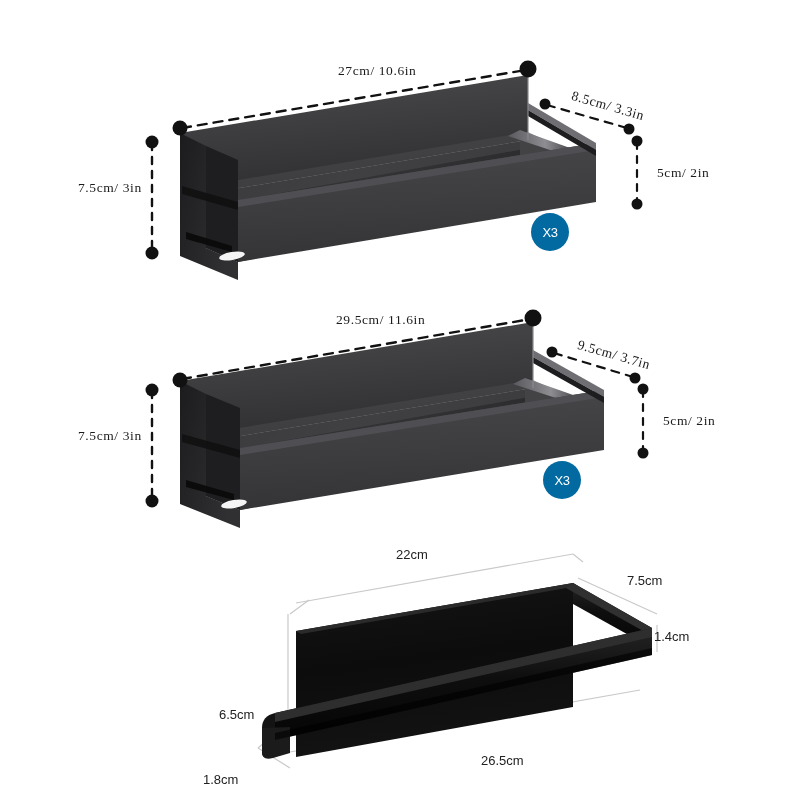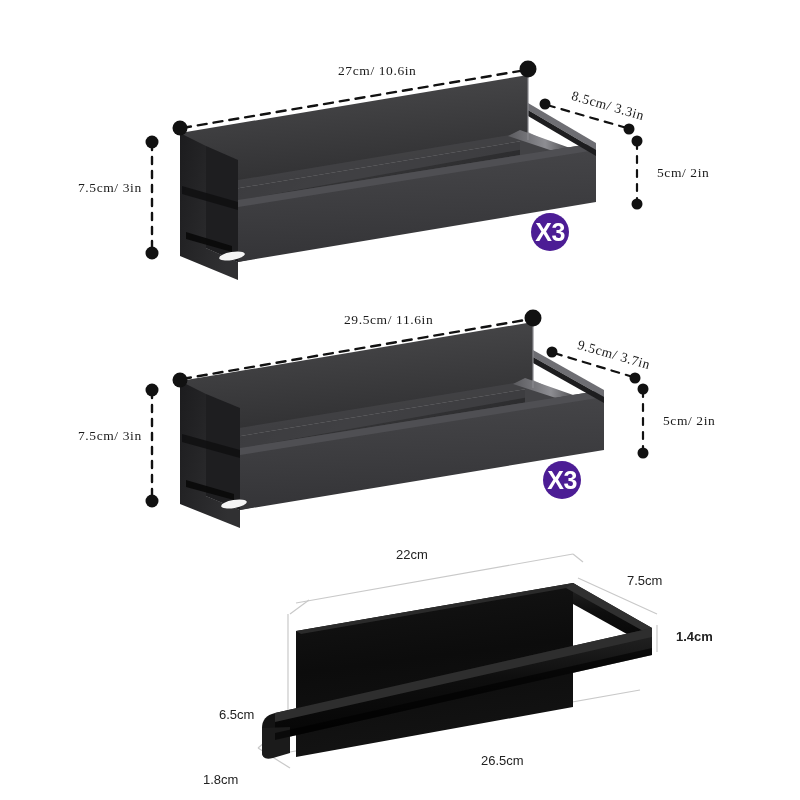--- a/index.html
+++ b/index.html
@@ -36,25 +36,25 @@
     font-family: "Liberation Sans", sans-serif;
     font-size: 13px;
     color: #222222;
     white-space: nowrap;
   }
   .badge-x3 {
     position: absolute;
     width: 38px;
     height: 38px;
     border-radius: 50%;
-    background: #4c1d95;
+    background: #0369a1;
     color: #ffffff;
     font-family: "Liberation Sans", sans-serif;
-    font-size: 25px;
-    font-weight: bold;
+    font-size: 13px;
+    font-weight: normal;
     display: flex;
     align-items: center;
     justify-content: center;
     letter-spacing: -0.5px;
   }
   svg.layer {
     position: absolute;
     left: 0;
     top: 0;
     width: 800px;
@@ -204,21 +204,21 @@
 
     <line x1="152" y1="391" x2="152" y2="500" stroke="#111" stroke-width="2.4" stroke-dasharray="7 7" stroke-linecap="round"></line>
     <circle cx="152" cy="390" r="6.5" fill="#111"></circle>
     <circle cx="152" cy="501" r="6.5" fill="#111"></circle>
 
     <line x1="643" y1="390" x2="643" y2="452" stroke="#111" stroke-width="2.2" stroke-dasharray="7 7" stroke-linecap="round"></line>
     <circle cx="643" cy="389" r="5.5" fill="#111"></circle>
     <circle cx="643" cy="453" r="5.5" fill="#111"></circle>
   </svg>
 
-  <div class="dim-label serif-num" style="left:344px; top:312px;">29.5cm/ 11.6in</div>
+  <div class="dim-label serif-num" style="left:336px; top:312px;">29.5cm/ 11.6in</div>
   <div class="dim-label serif-num" style="left:580px; top:337px; transform:rotate(16deg); transform-origin:left top;">9.5cm/ 3.7in</div>
   <div class="dim-label serif-num" style="left:78px; top:428px;">7.5cm/ 3in</div>
   <div class="dim-label serif-num" style="left:663px; top:413px;">5cm/ 2in</div>
   <div class="badge-x3" style="left:543px; top:461px;">X3</div>
 
   <svg class="layer" viewBox="0 0 800 800">
     <defs>
       <linearGradient id="g3plate" x1="0" y1="0" x2="0.2" y2="1">
         <stop offset="0%" stop-color="#151515"></stop>
         <stop offset="50%" stop-color="#0c0c0c"></stop>
@@ -252,18 +252,18 @@
     <polygon points="652,628 275,713 275,722 652,637" fill="#2e2e2e"></polygon>
 
     <path d="M 275,713 Q 262,716 262,728 L 262,752 Q 262,760 272,757 L 275,740 Z" fill="#131313"></path>
     <path d="M 262,728 L 262,752 Q 262,761 273,758 L 290,753 L 290,727 Z" fill="#1b1b1b"></path>
 
     <polygon points="652,648 275,733 275,740 652,655" fill="#000000" opacity="0.6"></polygon>
   </svg>
 
   <div class="towel-label" style="left:396px; top:547px;">22cm</div>
   <div class="towel-label" style="left:627px; top:573px;">7.5cm</div>
-  <div class="towel-label" style="left:676px; top:629px;font-weight:bold;">1.4cm</div>
+  <div class="towel-label" style="left:654px; top:629px;">1.4cm</div>
   <div class="towel-label" style="left:219px; top:671px;margin-top:36px;">6.5cm</div>
   <div class="towel-label" style="left:481px; top:722px;margin-top:31px;">26.5cm</div>
   <div class="towel-label" style="left:203px; top:772px;">1.8cm</div>
 
 </div>
 
 </body></html>

